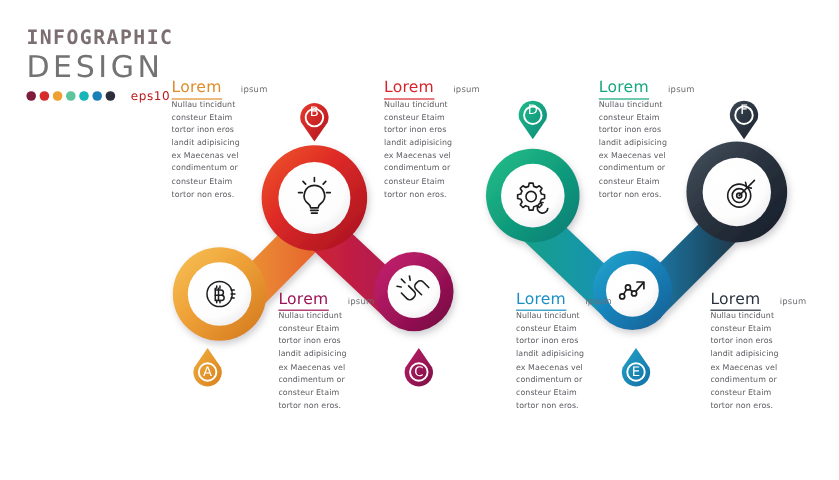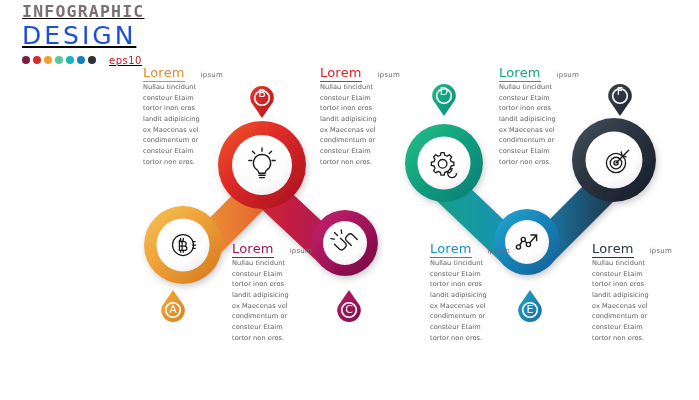--- a/index.html
+++ b/index.html
@@ -4,29 +4,29 @@
 <style>
   html,body{margin:0;padding:0;}
   body{
     width:699px;height:400px;overflow:hidden;position:relative;
     background:#ffffff;
     font-family:"DejaVu Sans","Liberation Sans",sans-serif;
   }
   #stage{position:absolute;inset:0;width:699px;height:400px;}
 
   
-  #logo{position:absolute;left:22px;top:4px;width:140px;text-decoration:underline;}
+  #logo{position:absolute;left:22px;top:24px;width:140px;}
   .logo-l1{
     font-family:"DejaVu Sans Mono","Liberation Mono",monospace;
     font-size:16.5px;letter-spacing:1.2px;color:#7c6f72;
     font-weight:700;line-height:1;
   }
   .logo-l2{
     font-family:"DejaVu Sans","Liberation Sans",sans-serif;
-    font-size:25px;letter-spacing:3px;color:#1d4ed8;line-height:1.05;
+    font-size:25px;letter-spacing:3px;color:#737373;line-height:1.05;
     margin-top:2px;font-weight:400;
   }
   .logo-l3{display:flex;align-items:center;gap:3px;margin-top:6px;}
   .logo-dot{width:8px;height:8px;border-radius:50%;display:block;}
   .logo-eps{
     font-family:"DejaVu Sans","Liberation Sans",sans-serif;
     font-size:10px;color:#b91c1c;letter-spacing:.5px;margin-left:10px;
   }
 
   

